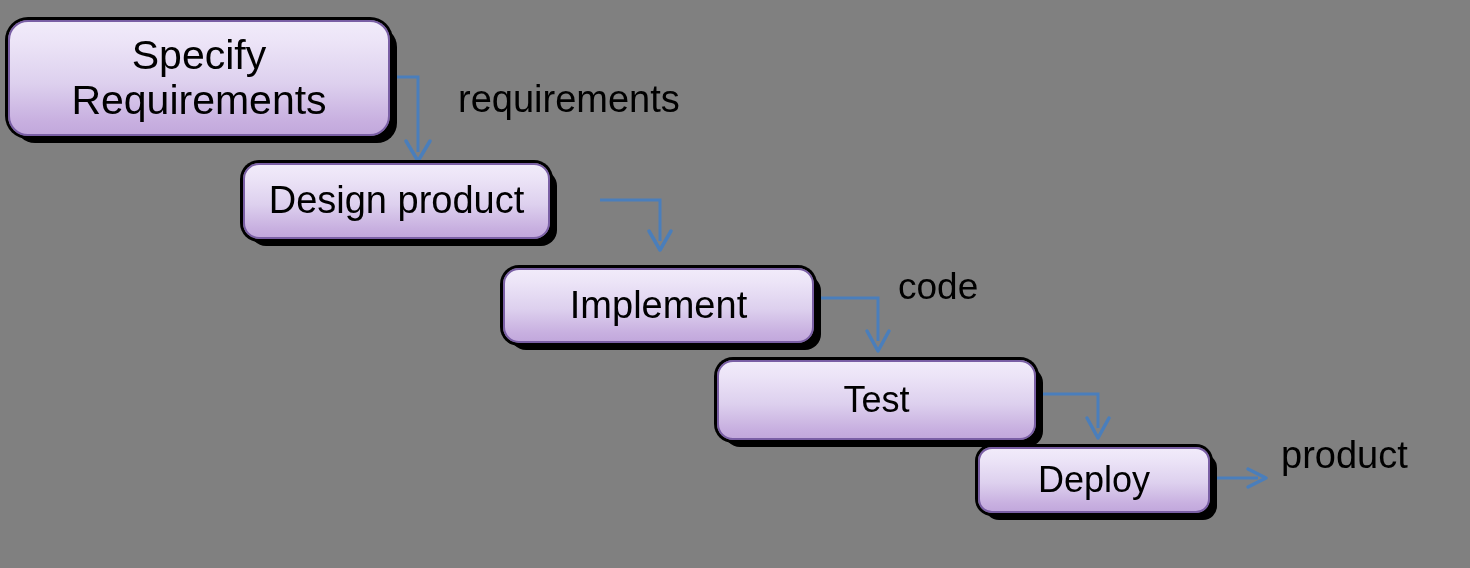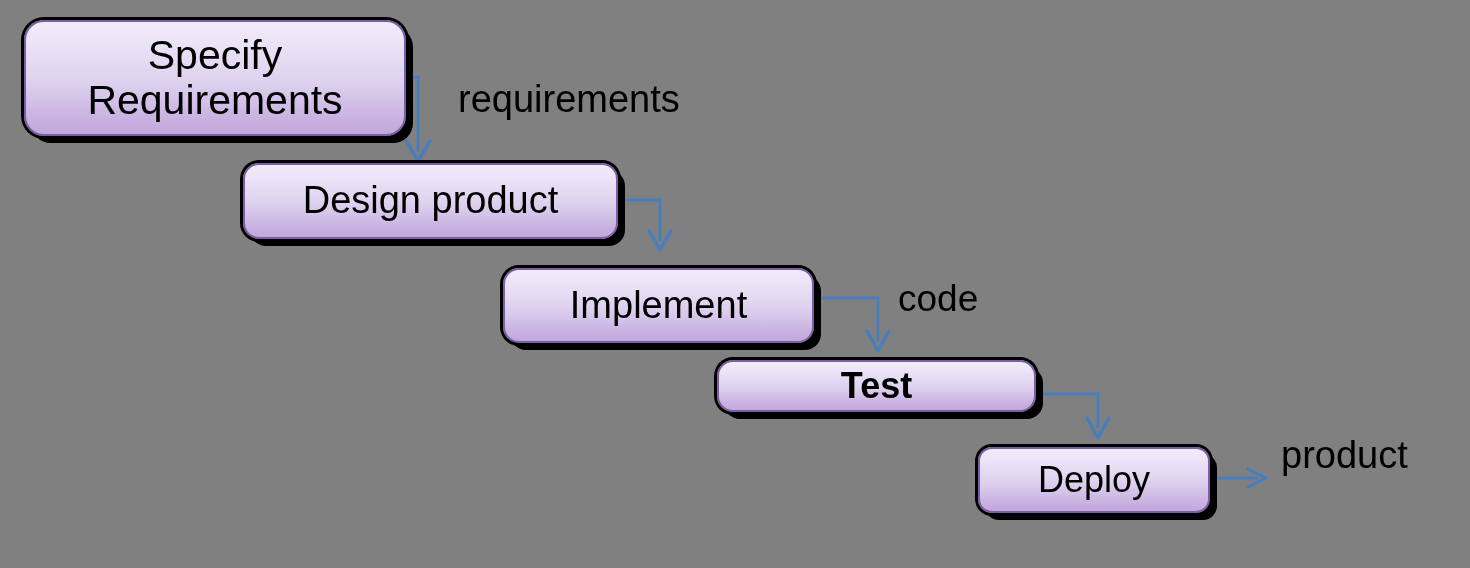--- a/index.html
+++ b/index.html
@@ -38,36 +38,35 @@
   }
   .node .node-label {
     display: block;
     padding: 0 10px;
   }
   .node .node-label .l2 {
     display: block;
   }
 
   #node-specify {
-    left: 24px;  top: 20px;  width: 382px;  height: 116px;
+    left: 8px;  top: 20px;  width: 382px;  height: 116px;
     font-size: 41px;
     border-radius: 20px;
   }
   #node-design {
-    left: 243px; top: 163px; width: 375px; height: 76px;
+    left: 243px; top: 163px; width: 307px; height: 76px;
     font-size: 38px;
   }
   #node-implement {
     left: 503px; top: 268px; width: 311px; height: 75px;
     font-size: 38px;
   }
   #node-test {
-    left: 717px; top: 360px; width: 319px; height: 52px;
+    left: 717px; top: 360px; width: 319px; height: 80px;
     font-size: 36px;
-    font-weight: bold;
   }
   #node-deploy {
     left: 978px; top: 447px; width: 232px; height: 66px;
     font-size: 36px;
     border-radius: 14px;
   }
 
   
   #connectors {
     position: absolute;
@@ -96,21 +95,21 @@
   .edge-label {
     position: absolute;
     color: #000000;
     font-size: 36px;
     line-height: 1.12;
     white-space: nowrap;
     z-index: 4;
   }
   #label-requirements { left: 458px; top: 78px;  font-size: 38px; }
   #label-design       { left: 684px; top: 178px; font-size: 37px; }
-  #label-code         { left: 898px; top: 278px; font-size: 37px; }
+  #label-code         { left: 898px; top: 266px; font-size: 37px; }
   #label-bugfixes     { left: 1110px; top: 328px; font-size: 37px; }
   #label-final {
     left: 1281px; top: 425px;
     font-size: 38px;
     white-space: normal;
     width: 180px;
     line-height: 1.6;
   }
   #label-final .l2 { display: block; }
 </style>

